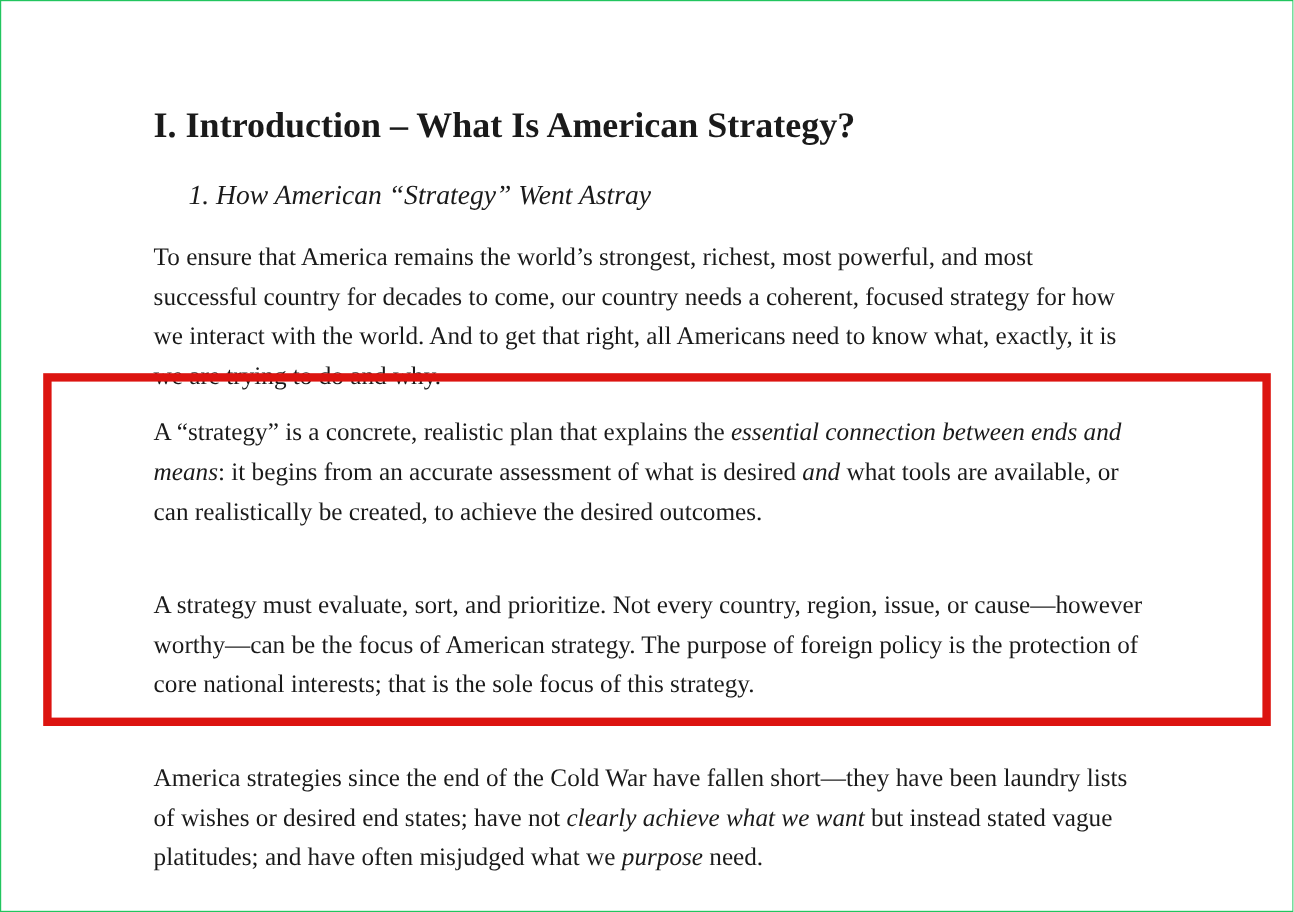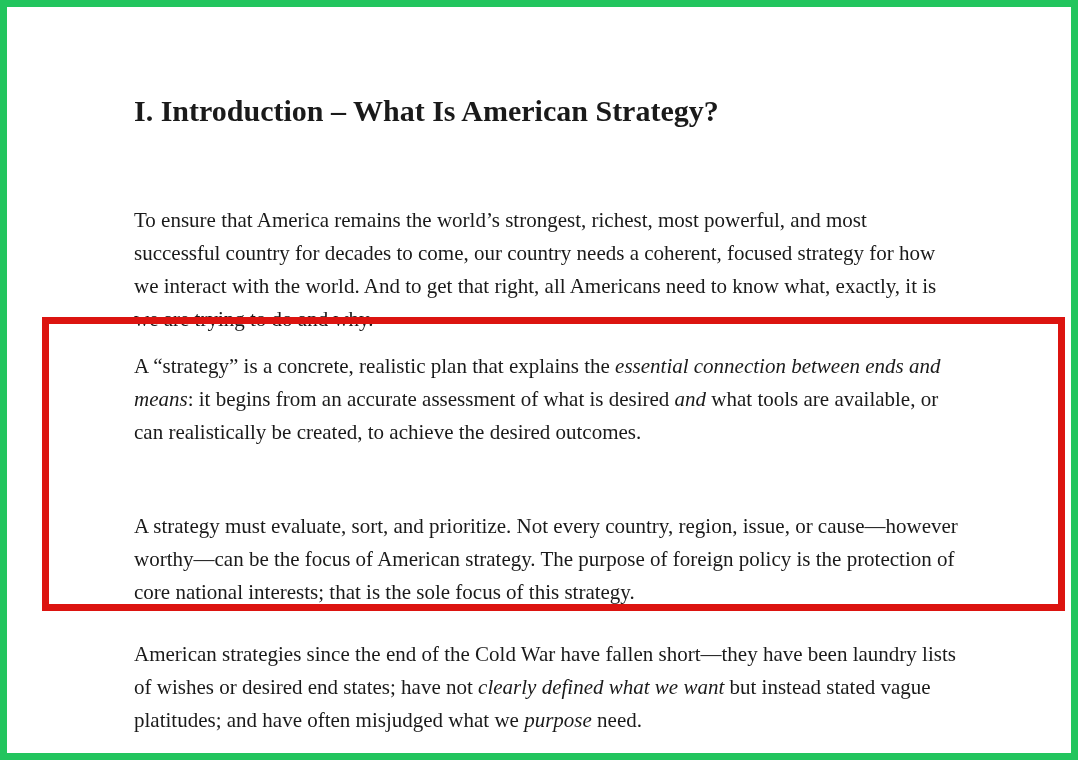--- a/index.html
+++ b/index.html
@@ -5,21 +5,21 @@
   html, body {
     margin: 0;
     padding: 0;
     background: #ffffff;
   }
   .frame {
     position: relative;
     width: 1078px;
     height: 760px;
     box-sizing: border-box;
-    border: 7px solid #22c55e;
+    border: 1px solid #22c55e;
     background: #ffffff;
     overflow: hidden;
     font-family: "Liberation Serif", "DejaVu Serif", serif;
     color: #1a1a1a;
   }
   .doc-heading {
     position: absolute;
     left: 127px;
     top: 66px;
     width: 860px;
@@ -43,45 +43,46 @@
     position: absolute;
     left: 127px;
     width: 824px;
     font-size: 21px;
     line-height: 33px;
     text-align: left;
   }
   .para span.it { font-style: italic; }
   #para-1 { top: 176px; }
   #para-2 { top: 322px; }
-  #para-3 { top: 482px; }
+  #para-3 { top: 466px; }
   #para-4 { top: 610px; }
   .highlight-box {
     position: absolute;
     left: 35px;
     top: 310px;
     width: 1023px;
     height: 294px;
     box-sizing: border-box;
     border: 7px solid #dc1410;
     background: transparent;
     pointer-events: none;
   }
 </style>
 </head>
 <body>
 
 <div class="frame">
 
   <h1 class="doc-heading">I. Introduction – What Is American Strategy?</h1>
 
+  <h2 class="doc-subheading">1. How American “Strategy” Went Astray</h2>
 
   <p id="para-1" class="para"><span>To ensure that America remains the world’s strongest, richest, most powerful, and most successful country for decades to come, our country needs a coherent, focused strategy for how we interact with the world. And to get that right, all Americans need to know what, exactly, it is we are trying to do and why.</span></p>
 
   <p id="para-2" class="para"><span>A “strategy” is a concrete, realistic plan that explains the </span><span class="it">essential connection between ends and means</span><span>: it begins from an accurate assessment of what is desired </span><span class="it">and</span><span> what tools are available, or can realistically be created, to achieve the desired outcomes.</span></p>
 
   <p id="para-3" class="para"><span>A strategy must evaluate, sort, and prioritize. Not every country, region, issue, or cause—however worthy—can be the focus of American strategy. The purpose of foreign policy is the protection of core national interests; that is the sole focus of this strategy.</span></p>
 
-  <p id="para-4" class="para"><span>American strategies since the end of the Cold War have fallen short—they have been laundry lists of wishes or desired end states; have not </span><span class="it">clearly defined what we want</span><span> but instead stated vague platitudes; and have often misjudged what we </span><span class="it">purpose</span><span> need.</span></p>
+  <p id="para-4" class="para"><span>America strategies since the end of the Cold War have fallen short—they have been laundry lists of wishes or desired end states; have not </span><span class="it">clearly achieve what we want</span><span> but instead stated vague platitudes; and have often misjudged what we </span><span class="it">purpose</span><span> need.</span></p>
 
   <div class="highlight-box" style="border-color: rgb(220, 20, 16);"></div>
 
 </div>
 
 </body></html>

